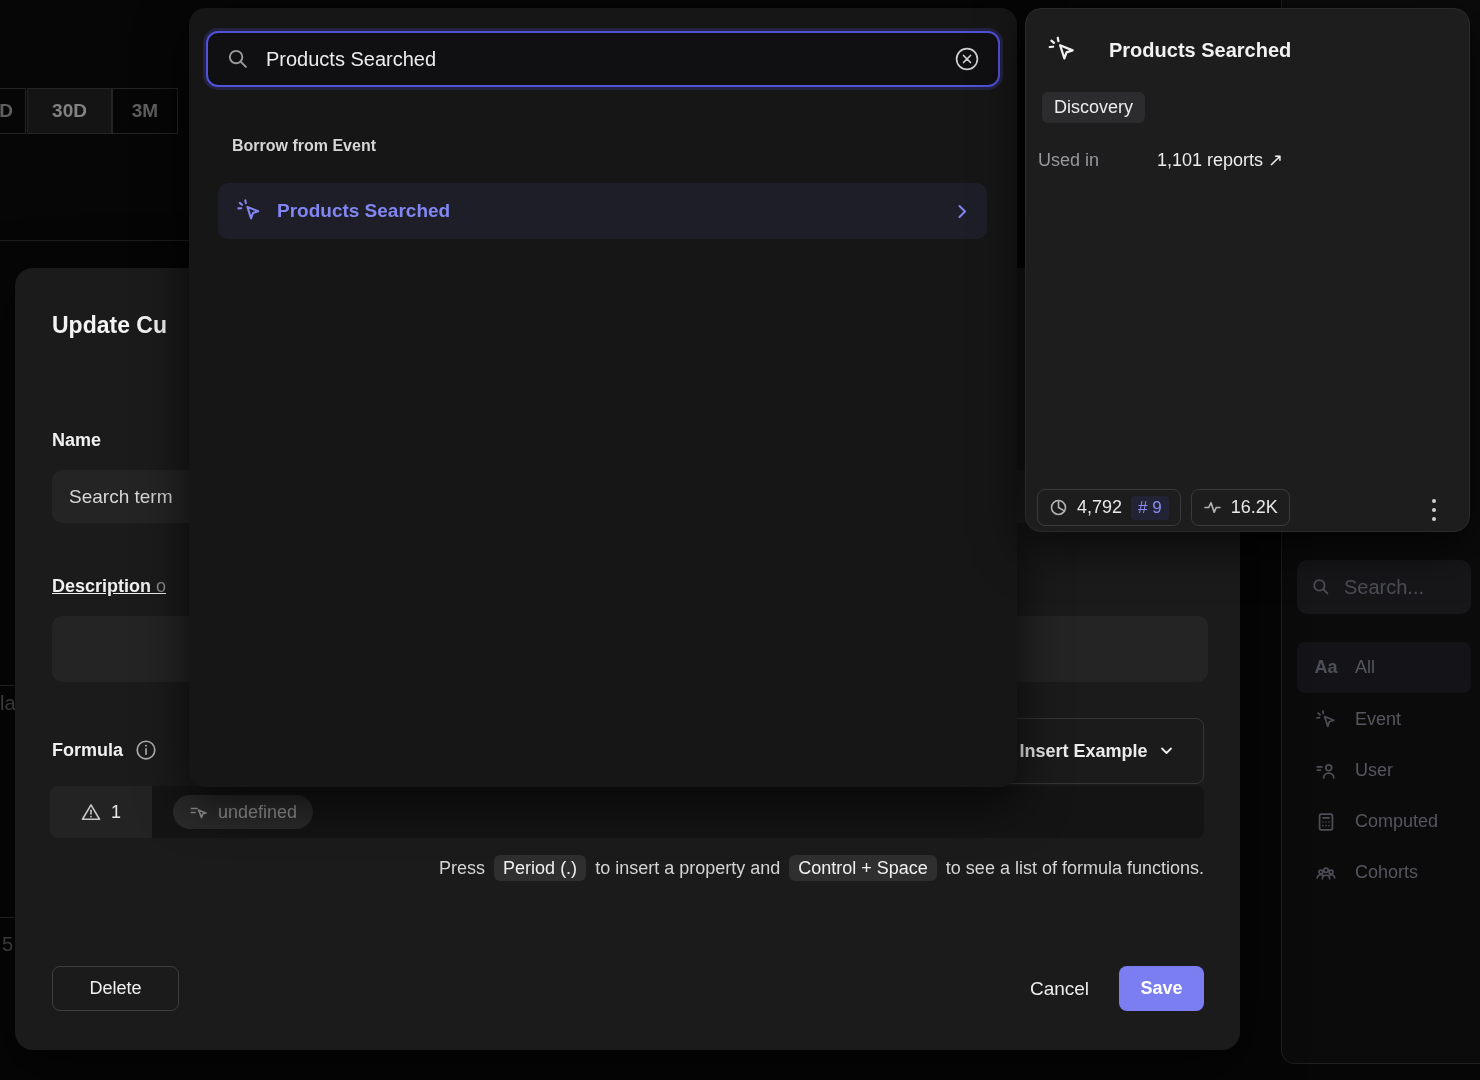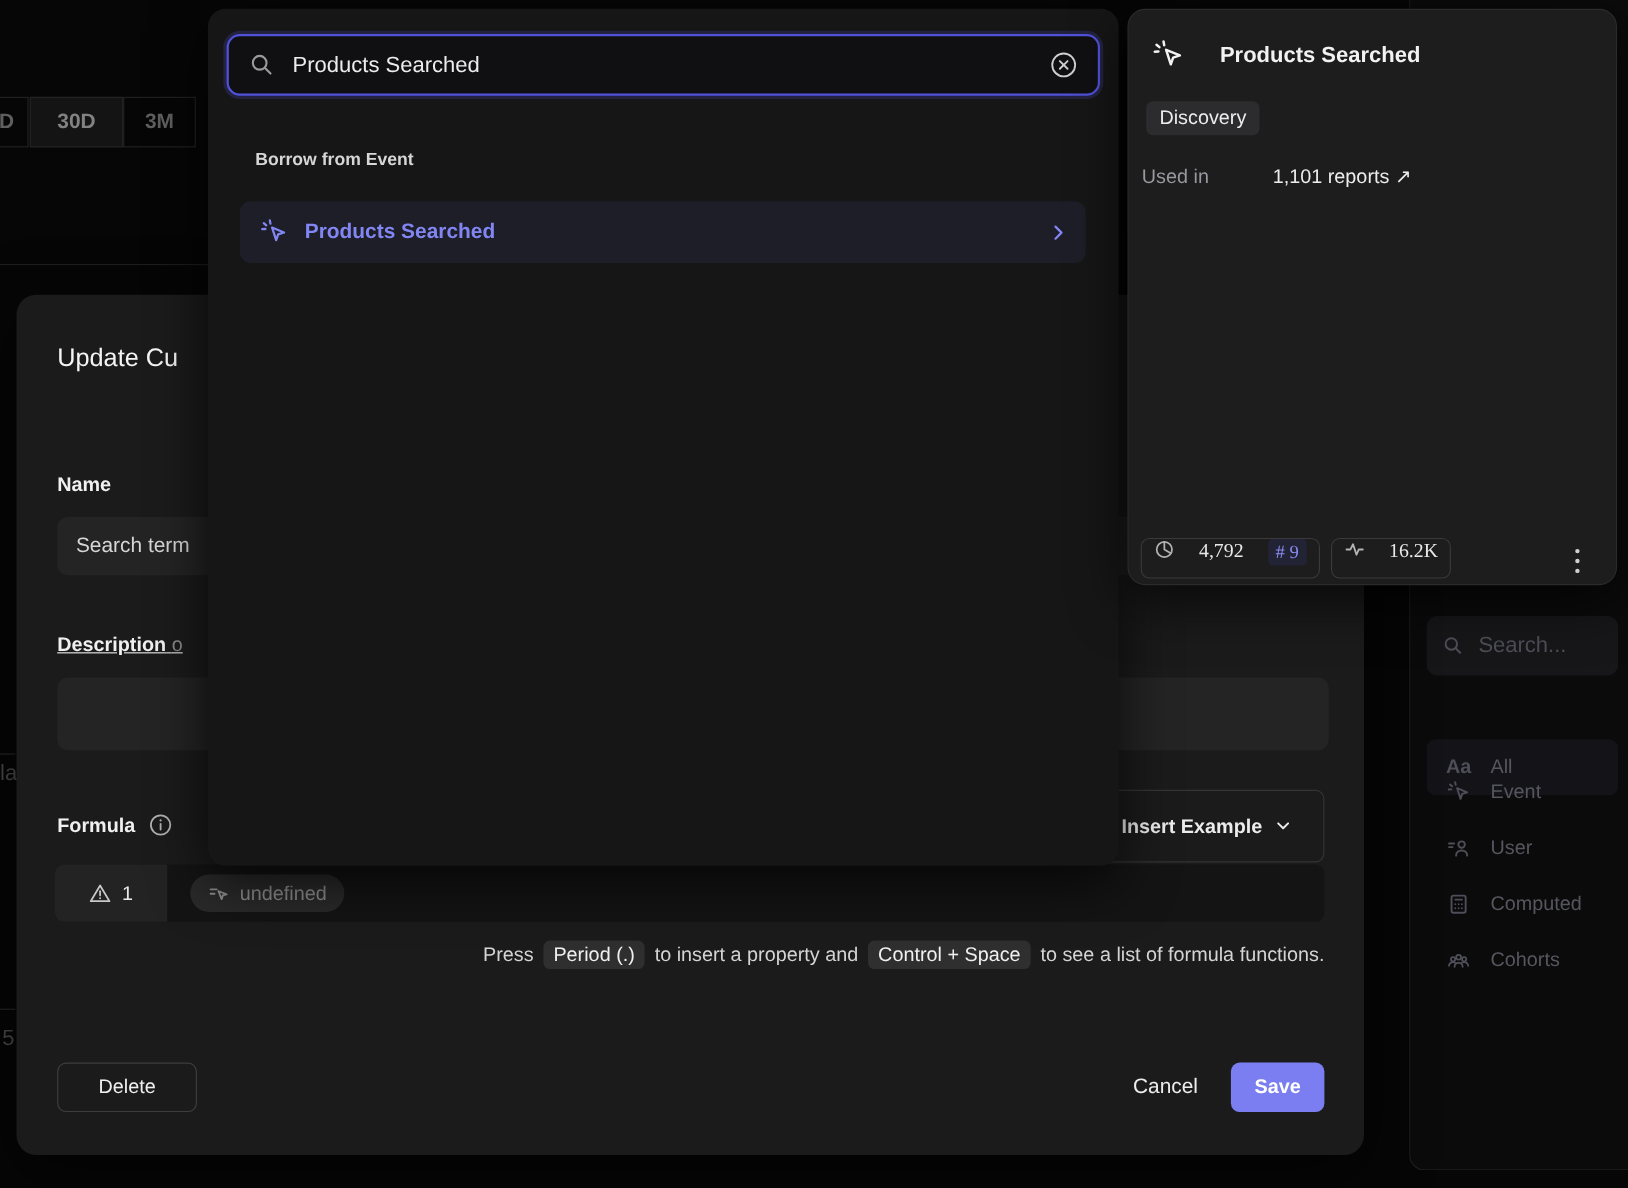--- a/index.html
+++ b/index.html
@@ -29,21 +29,21 @@
     display:flex;align-items:center;padding:0 0 0 17px;box-sizing:border-box;
     gap:17px;color:#56565f;font-size:18px;}
   .sb-item .ic{width:24px;display:flex;justify-content:center;color:#4e4e58;}
   .sb-item-selected{background:#131318;}
   .sb-aa{font-size:18px;font-weight:600;color:#5c5fc0;}
 
   
   .modal{position:absolute;left:15px;top:268px;width:1225px;height:782px;
     background:#1b1b1b;border-radius:18px;z-index:5;
     box-shadow:0 18px 60px rgba(0,0,0,.6);}
-  .m-title{position:absolute;left:37px;top:44px;font-size:23px;font-weight:400;color:#f4f4f4;}
+  .m-title{position:absolute;left:37px;top:44px;font-size:23px;font-weight:700;color:#f4f4f4;}
   .m-label{position:absolute;font-size:18px;font-weight:700;color:#f0f0f0;}
   .m-input{position:absolute;left:37px;width:1152px;background:#242424;border:none;
     border-radius:10px;box-sizing:border-box;color:#d6d6d6;font-size:19px;
     font-family:inherit;padding:0 17px;outline:none;}
   .m-textarea{position:absolute;left:37px;width:1152px;height:62px;background:#242424;
     border:none;border-radius:10px;resize:none;outline:none;}
   .opt-frag{color:#8a8a8a;font-weight:400;}
   .insert-btn{position:absolute;left:973px;top:450px;width:216px;height:66px;
     border:1px solid #353535;border-radius:8px;background:transparent;
     display:flex;align-items:center;justify-content:center;gap:12px;
@@ -92,21 +92,21 @@
   .po-title-row{position:absolute;left:21px;top:26px;display:flex;
     align-items:center;gap:32px;}
   .po-title{font-size:20px;font-weight:700;color:#f2f2f2;}
   .po-badge{position:absolute;left:16px;top:83px;background:#2c2c2e;
     border-radius:6px;padding:5px 12px;font-size:18px;color:#ececec;}
   .po-usedin{position:absolute;left:12px;top:140px;display:flex;align-items:center;}
   .po-usedin-label{color:#97979d;font-size:18px;width:119px;}
   .po-usedin-value{color:#ececec;font-size:18px;cursor:pointer;}
   .po-stats{position:absolute;left:11px;top:480px;display:flex;gap:10px;align-items:center;}
   .po-pill{height:35px;border:1px solid #3a3a3d;border-radius:8px;
-    display:flex;align-items:flex-start;gap:22px;padding:0 11px;color:#e8e8e8;font-size:18px;font-family:Liberation Serif, serif;}
+    display:flex;align-items:center;gap:9px;padding:0 11px;color:#e8e8e8;font-size:18px;}
   .po-rank{background:#232336;border-radius:4px;color:#8a8df2;padding:2px 7px;
     font-size:17px;}
   .po-kebab{position:absolute;right:32px;top:488px;cursor:pointer;}
 </style>
 </head>
 <body>
 
 <div class="canvas">
 
   <div class="seg-cell" style="left:-14px;width:40px;">
@@ -128,21 +128,21 @@
     <div class="sb-search">
       <span>
         <svg width="20" height="20" viewBox="0 0 20 20" fill="none" stroke="#4e4e57" stroke-width="1.8" stroke-linecap="round">
           <circle cx="8.4" cy="8.4" r="5.2"></circle>
             <path d="M12.4 12.4 L16.4 16.4"></path>
         </svg>
       </span>
       <input type="text" placeholder="Search..." style="">
     </div>
 
-    <div class="sb-item sb-item-selected" style="top:672px;">
+    <div class="sb-item sb-item-selected" style="top:642px;">
       <span class="ic sb-aa">Aa</span>
       <span>All</span>
     </div>
     <div class="sb-item" style="top:694px;">
       <span class="ic">
         <svg width="22" height="22" viewBox="0 0 24 24" fill="none" stroke="currentColor" stroke-width="1.9" stroke-linecap="round" stroke-linejoin="round">
           <path d="M3.5 4.5 L5.6 6.3"></path>
             <path d="M8.6 2.2 L9.1 4.9"></path>
             <path d="M2.2 9.6 L4.9 9.4"></path>
           <path d="M10.5 8.2 L20.5 12.3 L15.6 13.9 L13.9 18.8 Z"></path>

